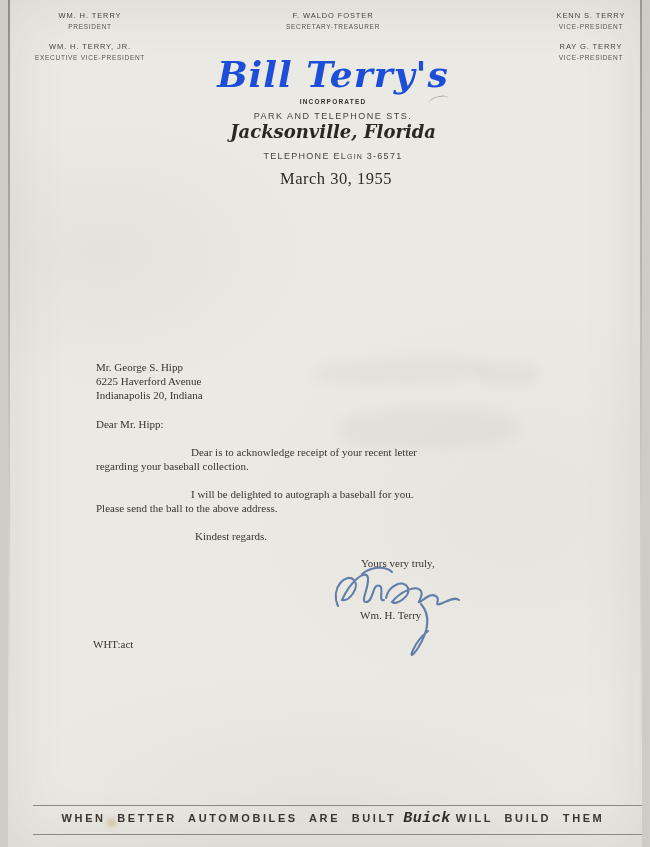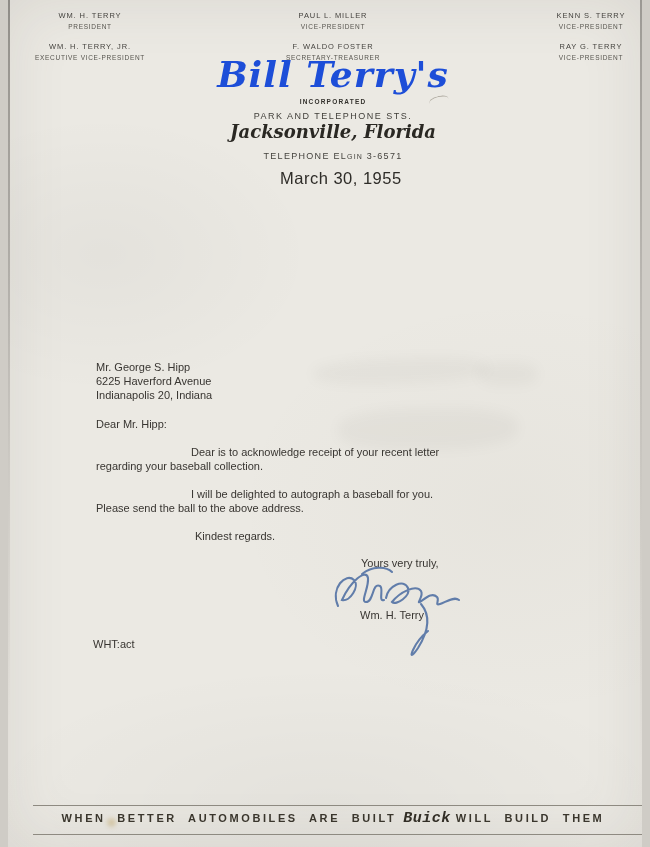--- a/index.html
+++ b/index.html
@@ -29,21 +29,21 @@
   .center-line{position:absolute;left:0;width:650px;text-align:center;}
   .logo-script{top:52px;font-family:"DejaVu Serif",serif;font-style:italic;font-weight:bold;
     font-size:36px;line-height:44px;color:#1d4ed8;letter-spacing:1px;}
   .incorporated{top:98px;font-size:6.5px;font-weight:bold;letter-spacing:1.2px;color:#34322d;}
   .street{top:111px;font-size:9px;letter-spacing:1.5px;color:#403e39;}
   .city-script{top:121px;font-family:"DejaVu Serif",serif;font-style:italic;font-weight:bold;
     font-size:18px;color:#2a2823;}
   .telephone{top:151px;font-size:9px;letter-spacing:1.3px;color:#45433e;}
   .telephone .small{font-size:7px;letter-spacing:1.1px;}
 
-  .tw{position:absolute;font-family:Liberation Sans, sans-serif;
+  .tw{position:absolute;font-family:Liberation Serif, serif;
     font-size:11px;line-height:13px;color:#383531;white-space:pre;}
   .tw-date{font-size:16.5px;color:#2e2c28;letter-spacing:.5px;}
 
   .ghost{position:absolute;background:#6a675f;filter:blur(6px);opacity:.05;border-radius:40%;pointer-events:none;}
   .pencil-mark{position:absolute;left:421px;top:96px;width:20px;height:9px;
     border-top:1.5px solid rgba(125,118,106,0.55);border-radius:50%;transform:rotate(-14deg);}
   .stain{position:absolute;left:99px;top:818px;width:9px;height:9px;border-radius:50%;
     background:#c4ad77;opacity:.5;filter:blur(2px);}
 
   .signature{position:absolute;left:320px;top:564px;width:152px;height:108px;}
@@ -69,24 +69,20 @@
       <div class="officer-name">WM. H. TERRY</div>
       <div class="officer-title">PRESIDENT</div>
     </div>
     <div class="officer">
       <div class="officer-name">WM. H. TERRY, JR.</div>
       <div class="officer-title">EXECUTIVE VICE-PRESIDENT</div>
     </div>
   </div>
 
   <div class="officer-col" style="left:240px;">
-    <div class="officer">
-      <div class="officer-name">PAUL L. MILLER</div>
-      <div class="officer-title">VICE-PRESIDENT</div>
-    </div>
     <div class="officer">
       <div class="officer-name">F. WALDO FOSTER</div>
       <div class="officer-title">SECRETARY-TREASURER</div>
     </div>
   </div>
 
   <div class="officer-col" style="left:498px;">
     <div class="officer">
       <div class="officer-name">KENN S. TERRY</div>
       <div class="officer-title">VICE-PRESIDENT</div>

